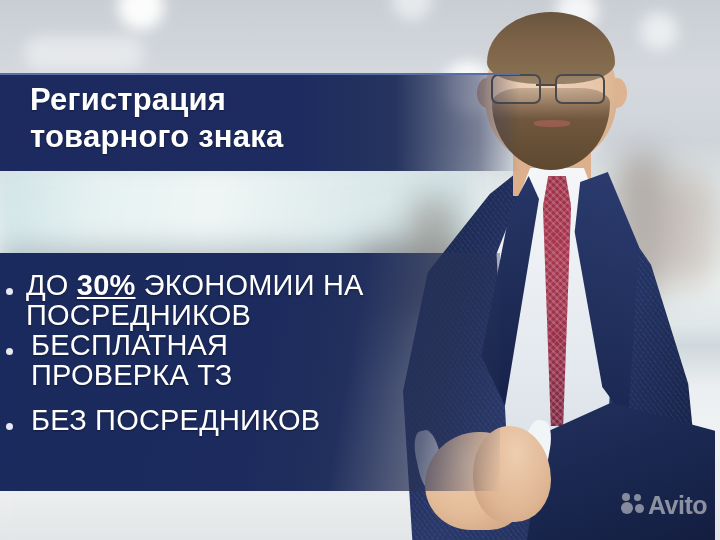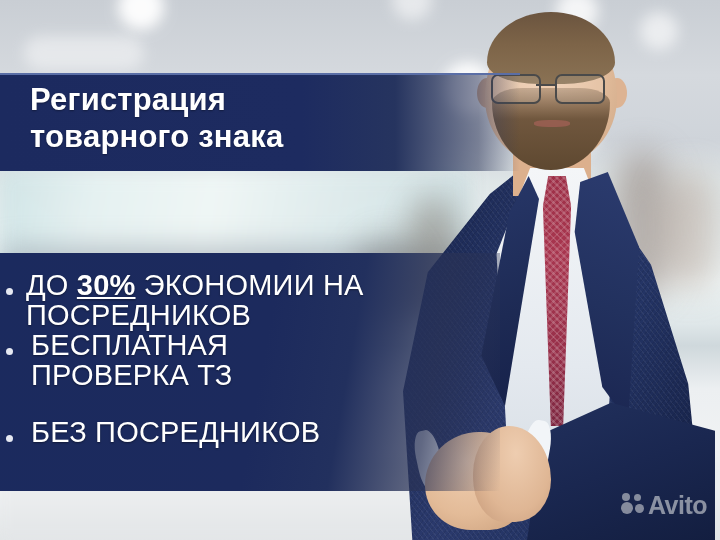--- a/index.html
+++ b/index.html
@@ -147,21 +147,21 @@
     background:#e6e9f2;margin-left:6px;margin-top:18px;
   }
   .bullet .btext{
     color:#ffffff;font-size:29px;line-height:30px;font-weight:400;
     letter-spacing:.2px;white-space:pre-line;margin-left:13px;
     text-shadow:0 1px 2px rgba(0,0,0,.4);
   }
   .bullet .btext b{font-weight:700;text-decoration:underline;}
   #b1{margin-top:17px;}
   #b2{}
-  #b3{margin-top:27px;text-align:right;}
+  #b3{margin-top:15px;text-align:right;}
   #b3 .btext{margin-left:18px;}
   #b2 .btext{margin-left:18px;}
 
   
   .avito{position:absolute;right:13px;bottom:22px;display:flex;align-items:flex-start;opacity:.62;}
   .avito .logo{position:relative;width:23px;height:21px;margin-right:4px;}
   .avito .logo i{position:absolute;border-radius:50%;background:#c9ccd1;display:block;}
   .avito .logo i.c1{left:0;top:9px;width:12px;height:12px;}
   .avito .logo i.c2{left:1px;top:0;width:8px;height:8px;}
   .avito .logo i.c3{left:13px;top:1px;width:7px;height:7px;}

